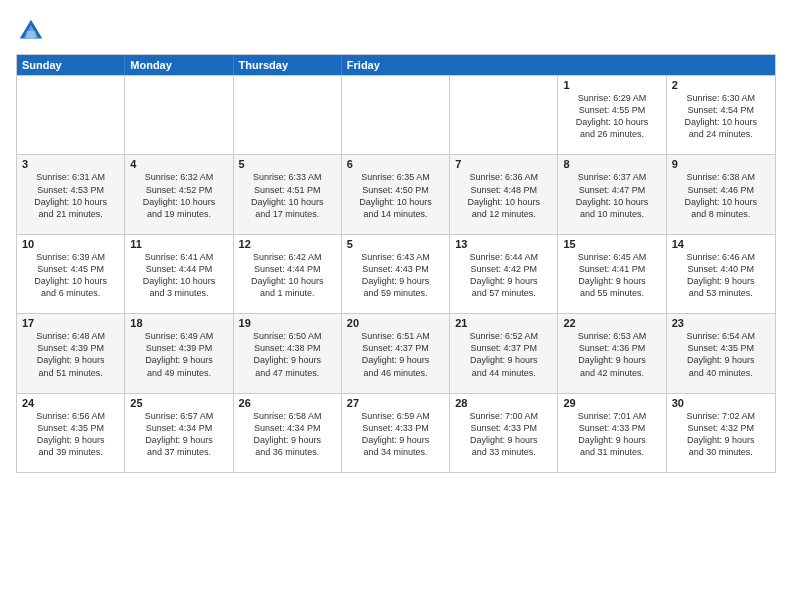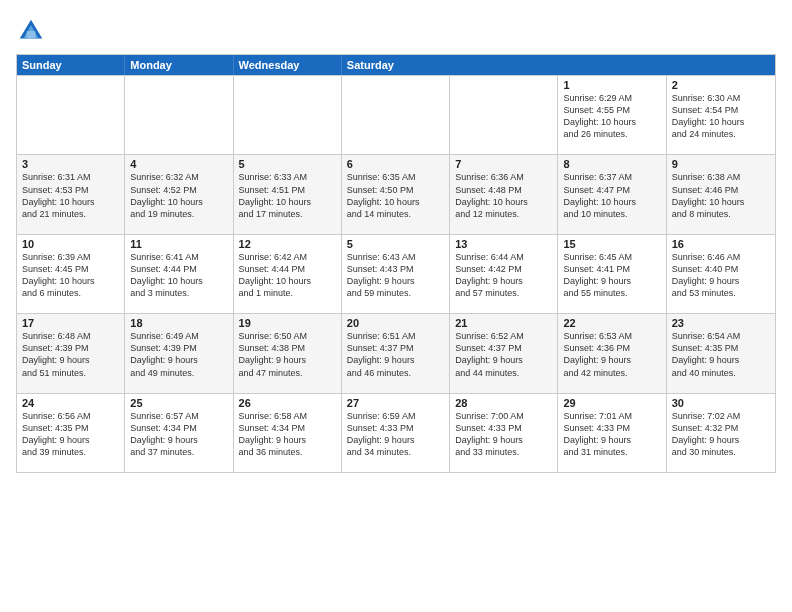--- a/index.html
+++ b/index.html
@@ -105,20 +105,21 @@
     .day-num {
       font-size: 11px;
       font-weight: bold;
       display: block;
       margin-bottom: 1px;
     }
     .day-info {
       font-size: 9px;
       line-height: 1.35;
       color: #333;
+      text-align: center;
     }
   </style>
 </head>
 <body>
 
 <div class="page">
   <div class="header">
     <div class="logo">
       <svg class="logo-icon" viewBox="0 0 40 40">
         <polygon points="20,5 35,30 5,30" fill="#1a6bbf"></polygon>
@@ -133,22 +134,22 @@
     <div class="title-block">
       <div class="month-title"></div>
       <div class="subtitle"></div>
     </div>
   </div>
 
   <div class="calendar">
     <div class="cal-header">
     <div class="cal-header-cell">Sunday</div>
         <div class="cal-header-cell">Monday</div>
-        <div class="cal-header-cell">Wednesday</div>
-        <div class="cal-header-cell">Saturday</div>
+        <div class="cal-header-cell">Thursday</div>
+        <div class="cal-header-cell">Friday</div>
       </div>
     <div class="cal-body">
     <div class="cal-row">
           <div class="cal-cell empty"></div>
           <div class="cal-cell empty"></div>
           <div class="cal-cell empty"></div>
           <div class="cal-cell empty"></div>
           <div class="cal-cell empty"></div>
           <div class="cal-cell">
             <span class="day-num">1</span>
@@ -208,21 +209,21 @@
           </div>
           <div class="cal-cell">
             <span class="day-num">13</span>
             <div class="day-info">Sunrise: 6:44 AM<br>Sunset: 4:42 PM<br>Daylight: 9 hours<br>and 57 minutes.</div>
           </div>
           <div class="cal-cell">
             <span class="day-num">15</span>
             <div class="day-info">Sunrise: 6:45 AM<br>Sunset: 4:41 PM<br>Daylight: 9 hours<br>and 55 minutes.</div>
           </div>
           <div class="cal-cell">
-            <span class="day-num">16</span>
+            <span class="day-num">14</span>
             <div class="day-info">Sunrise: 6:46 AM<br>Sunset: 4:40 PM<br>Daylight: 9 hours<br>and 53 minutes.</div>
           </div>
         </div>
         <div class="cal-row">
           <div class="cal-cell shaded">
             <span class="day-num">17</span>
             <div class="day-info">Sunrise: 6:48 AM<br>Sunset: 4:39 PM<br>Daylight: 9 hours<br>and 51 minutes.</div>
           </div>
           <div class="cal-cell shaded">
             <span class="day-num">18</span>

